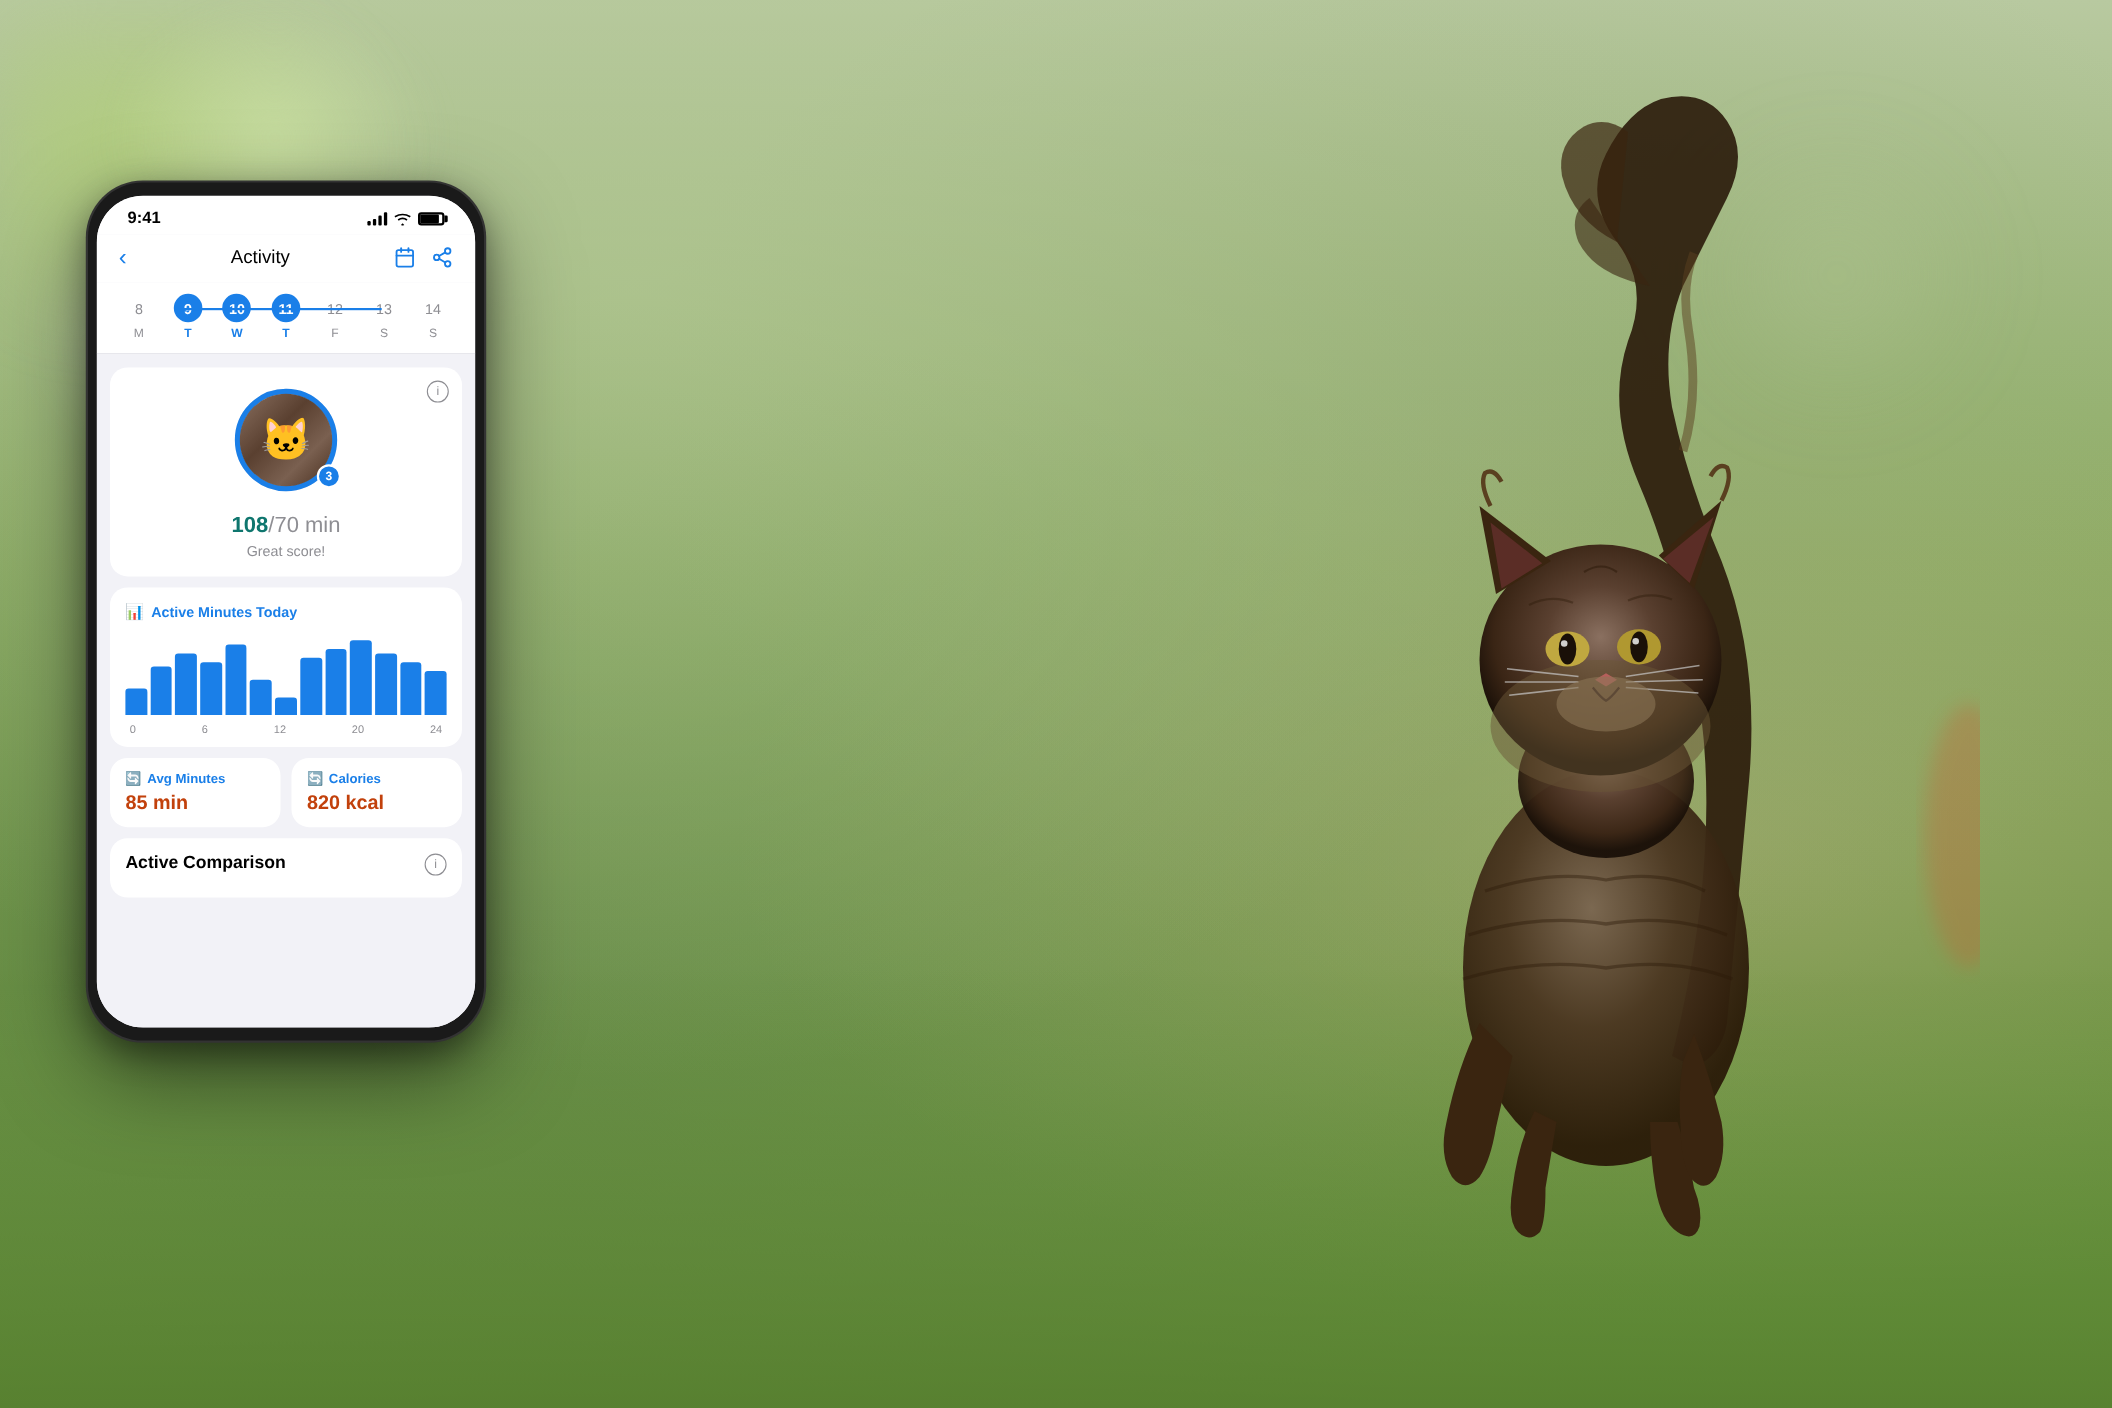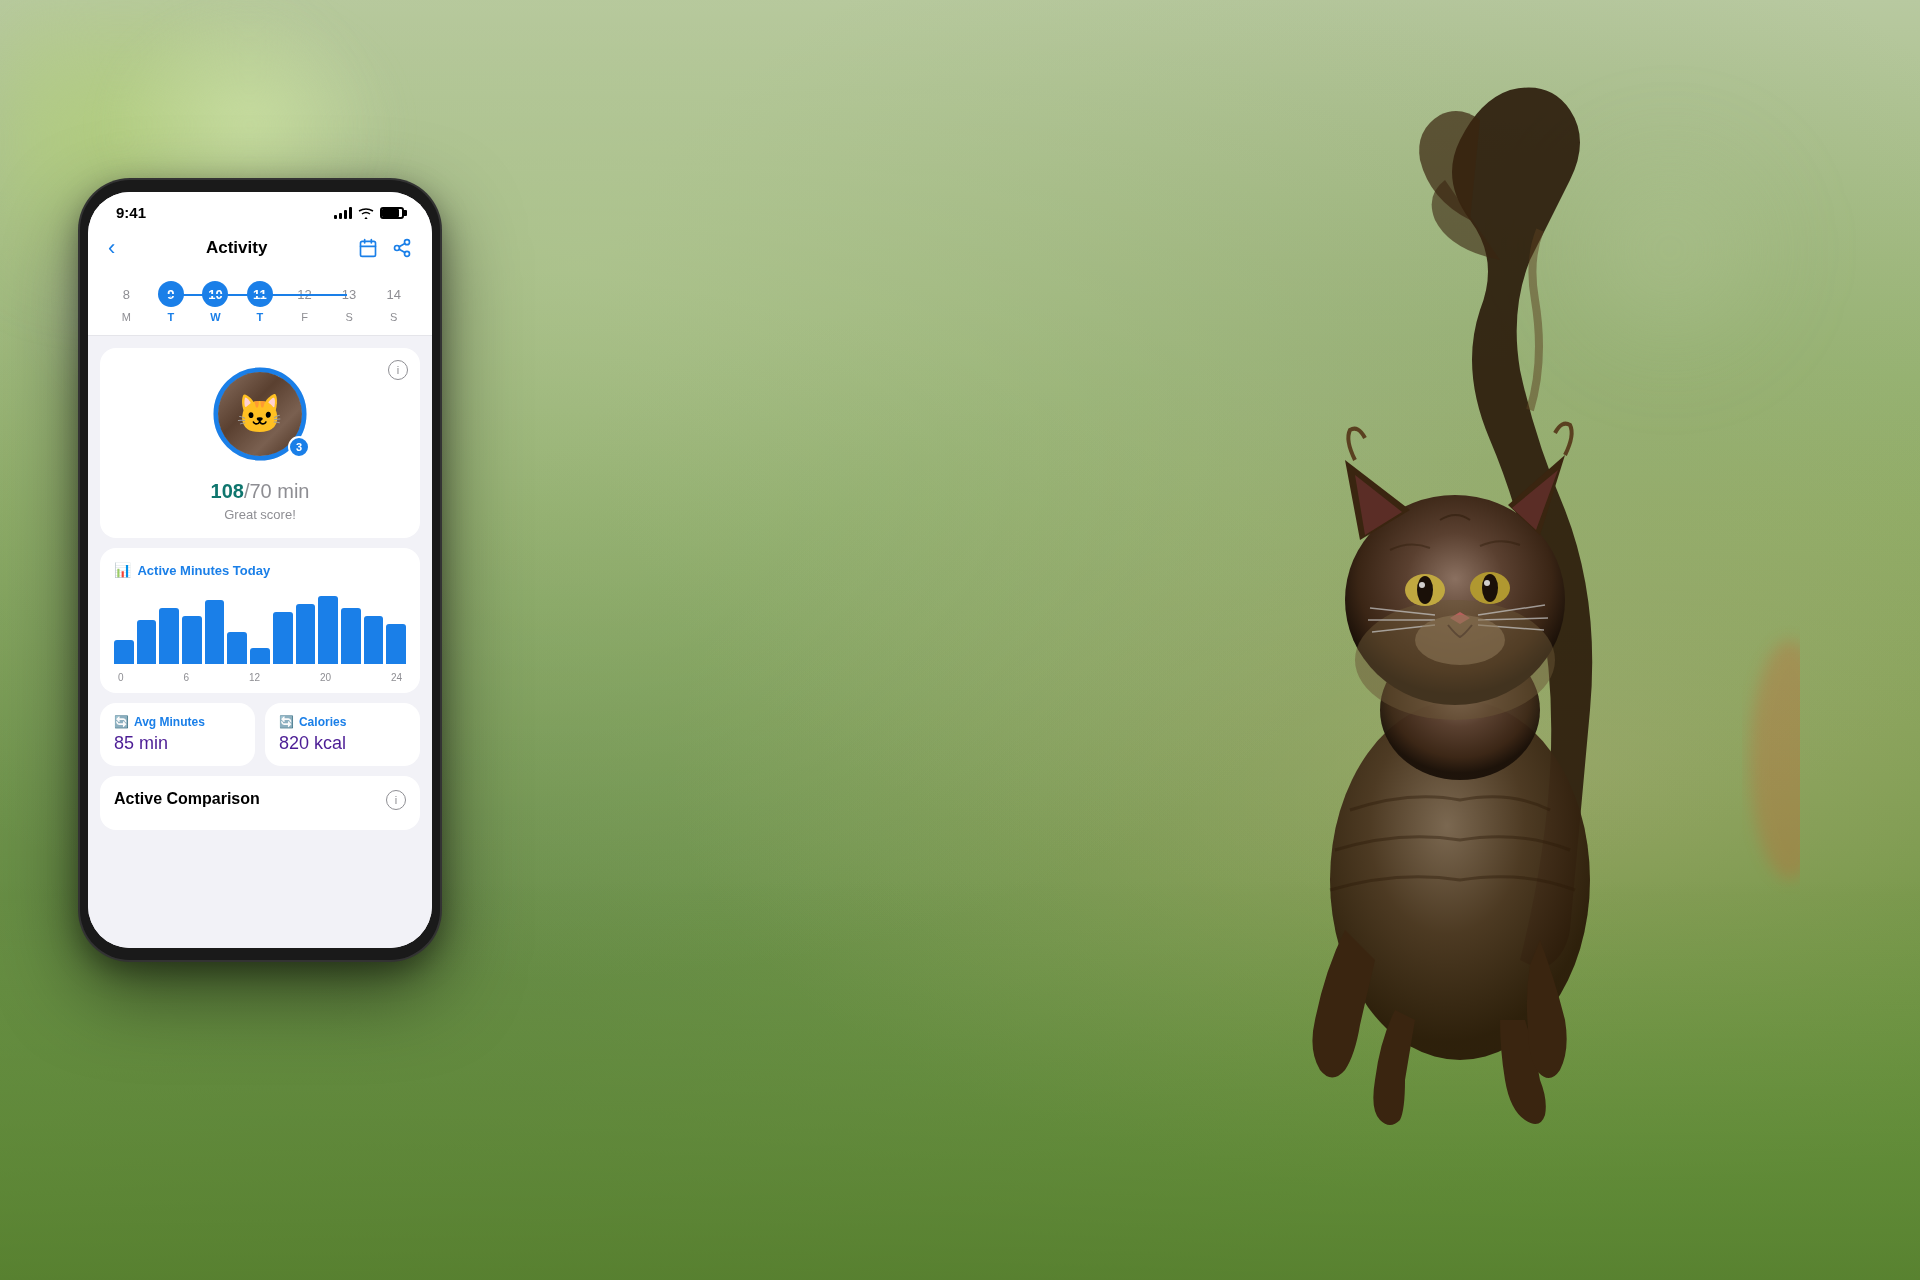--- a/index.html
+++ b/index.html
@@ -22,21 +22,21 @@
         radial-gradient(ellipse at 20% 70%, rgba(100,130,80,0.5) 0%, transparent 50%),
         radial-gradient(ellipse at 50% 80%, rgba(120,160,80,0.6) 0%, transparent 50%),
         linear-gradient(180deg, #b8c9a0 0%, #8aab60 40%, #6a9440 70%, #7aaa50 100%);
       filter: blur(0px);
     }
 
     
     .phone-wrapper {
       position: absolute;
       left: 80px;
-      top: 180px;
+      top: 166px;
       width: 380px;
       height: 1050px;
     }
 
     .phone-shell {
       position: relative;
       width: 360px;
       height: 780px;
       background: #1a1a1a;
       border-radius: 50px;
@@ -135,21 +135,21 @@
     }
 
     .nav-back {
       font-size: 20px;
       color: #1a7fe8;
       cursor: pointer;
     }
 
     .nav-title {
       font-size: 17px;
-      font-weight: 700;
+      font-weight: 400;
       color: #000;
     }
 
     .nav-actions {
       display: flex;
       gap: 14px;
     }
 
     
     .date-strip {
@@ -371,22 +371,22 @@
       font-weight: 600;
       color: #1a7fe8;
       margin-bottom: 4px;
       display: flex;
       align-items: center;
       gap: 5px;
     }
 
     .stat-value {
       font-size: 18px;
-      font-weight: 400;
-      color: #4c1d95;
+      font-weight: 700;
+      color: #c2410c;
     }
 
     
     .breed-card {
       background: white;
       border-radius: 16px;
       padding: 14px;
     }
 
     .breed-title {

